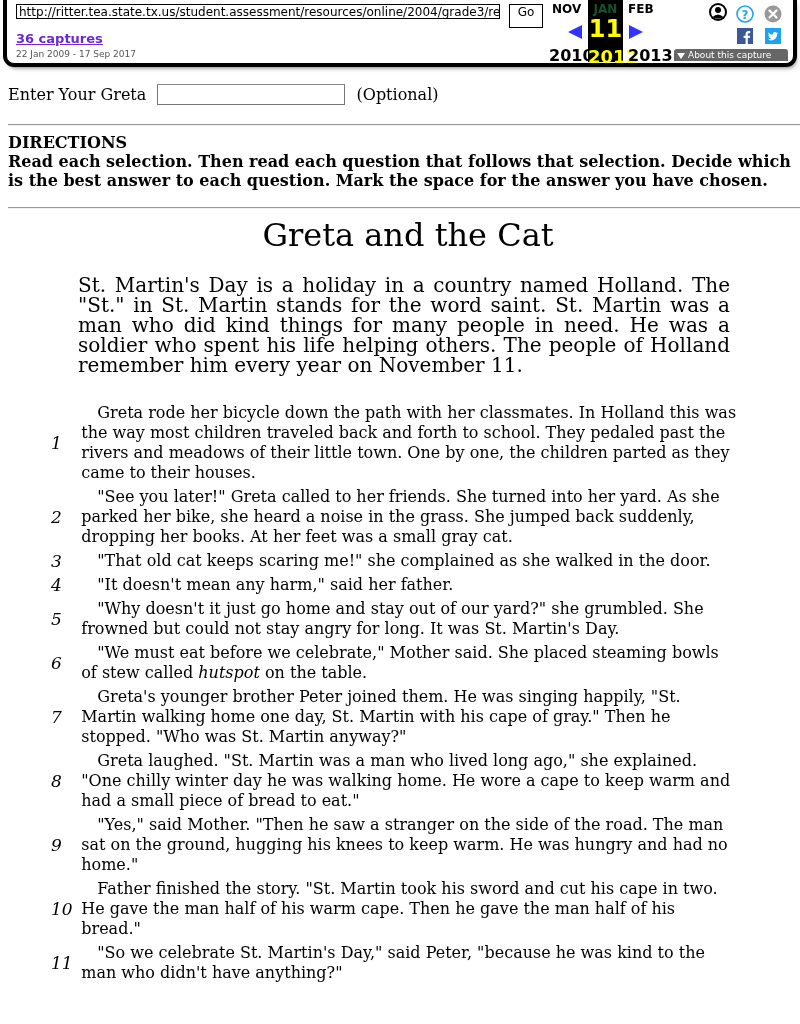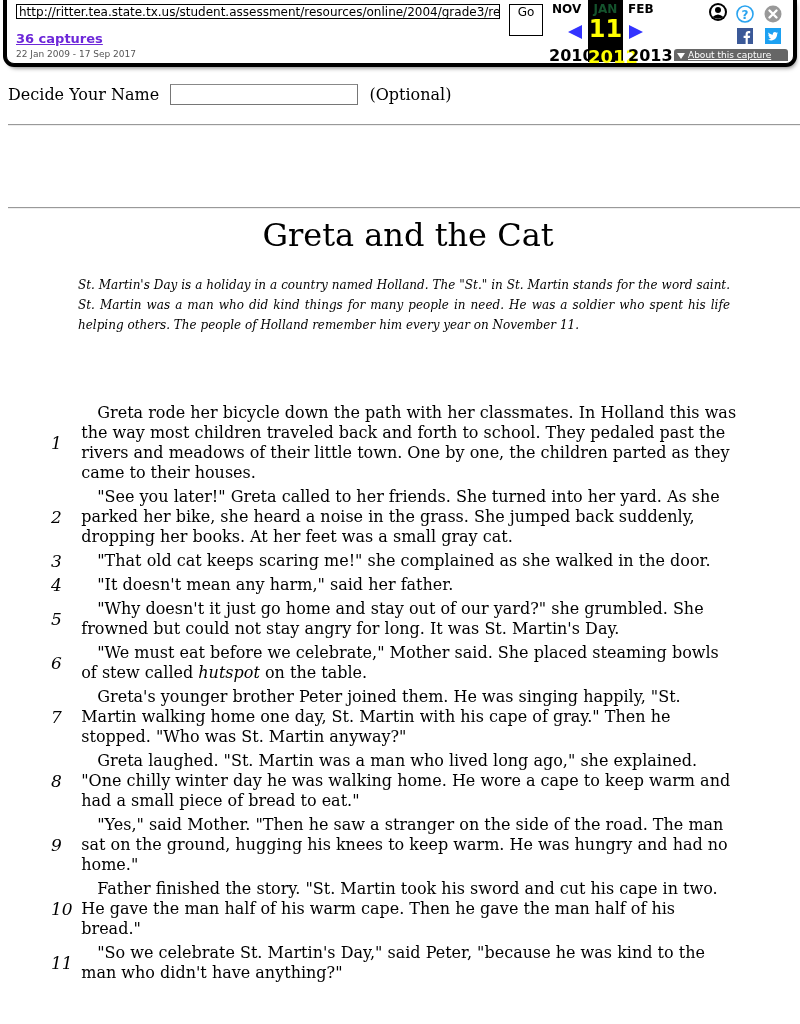--- a/index.html
+++ b/index.html
@@ -12,50 +12,50 @@
     border-radius: 0 0 8px 8px;
     box-shadow: 0 0 0 3px #000, 2px 4px 4px rgba(0,0,0,0.5);
     font-family: "DejaVu Sans", sans-serif;
   }
   .url-input {
     position: absolute; left: 9px; top: 4px; width: 484px; height: 15px;
     border: 1px solid #000; font-family: "DejaVu Sans", sans-serif; font-size: 12px;
     padding: 0 2px; box-sizing: border-box; overflow: hidden; white-space: nowrap; line-height: 14px;
   }
   .go-btn {
-    position: absolute; left: 502px; top: 4px; width: 34px; height: 32px;
+    position: absolute; left: 502px; top: 4px; width: 34px; height: 24px;
     border: 1px solid #000; background: #fff; font-family: "DejaVu Sans", sans-serif; font-size: 12px;
     line-height: 14px; text-align: center; box-sizing: border-box;
   }
   .captures { position:absolute; left:9px; top:31px; font-size:13px; font-weight:bold; color:#6d28d9; text-decoration: underline; }
   .range { position:absolute; left:9px; top:49px; font-size:9px; color:#555; }
   .month { position:absolute; top:2px; font-size:12px; font-weight:bold;text-align:right; }
   .year  { position:absolute; top:46px; font-size:16px; font-weight:bold; }
   .cur-col { position:absolute; left:581px; top:0; width:35px; height:62px; background:#000; }
   .cur-month { position:absolute; left:581px; width:35px; top:2px; text-align:center; color:#14532d; font-size:12px; font-weight:bold; }
   .cur-day { position:absolute; left:581px; width:35px; top:14px; text-align:center; color:#ffff00; font-size:24px; font-weight:bold; line-height:30px; }
   .cur-year { position:absolute; left:581px; width:35px; top:46px; text-align:center; color:#ffff00; font-size:18px; font-weight:bold; }
   .arrow-l { position:absolute; left:561px; top:25px; width:0; height:0; border-top:7px solid transparent; border-bottom:7px solid transparent; border-right:14px solid #3333ff; }
   .arrow-r { position:absolute; left:622px; top:25px; width:0; height:0; border-top:7px solid transparent; border-bottom:7px solid transparent; border-left:14px solid #3333ff; }
   .about {
     position:absolute; left:667px; top:49px; width:114px; height:12px; background:#666; color:#fff;
     font-size:9px; line-height:12px; border-radius:3px 3px 0 0; text-align:left; padding-left:3px; box-sizing:border-box;
   }
   .about .tri { display:inline-block; width:0; height:0; border-left:4px solid transparent; border-right:4px solid transparent; border-top:6px solid #fff; margin-right:3px; vertical-align:middle; }
-  .about .lbl { text-decoration: underline; }
+  .about .lbl { }
   .icon-abs { position:absolute; }
 
   
   .name-row { position:absolute; left:8px; top:84px; font-size:16px; line-height:20px; }
   .name-row .lbl { vertical-align: middle; }
   .name-input { display:inline-block; vertical-align:middle; width:188px; height:21px; border:1px solid #767676; border-top-color:#888; box-sizing:border-box; margin:0 6px; background:#fff; }
   hr.sep { position:absolute; left:8px; width:792px; margin:0; border:none; border-top:1px solid #999; border-bottom:1px solid #eee; }
   .directions { position:absolute; left:8px; top:133px; width:790px; font-weight:bold; font-size:16px; line-height:19px; }
   .title { position:absolute; left:0; top:215px; width:816px; text-align:center; font-size:32px; line-height:40px; }
-  .intro { position:absolute; left:78px; top:275px; width:652px; font-style:italic; font-size:12px; line-height:20px; text-align:justify; }
+  .intro { position:absolute; left:78px; top:275px; width:652px; font-size:20px; line-height:20px; text-align:justify; }
 
   .para-table { position:absolute; left:48px; top:401px; width:690px; border-collapse:collapse; font-size:16px; line-height:20px; }
   .para-table td { padding:2px 0; vertical-align: middle; }
   .para-num { width:30px; font-style:italic; font-size:17px; text-align:left; padding-left:3px !important; }
   .para-text { width:652px; text-indent:16px; }
 </style>
 </head>
 <body>
 
 <div class="wb">
@@ -109,28 +109,30 @@
         <path d="M13 5.2c-.4.2-.8.3-1.2.3.4-.3.8-.7.9-1.2-.4.2-.9.4-1.3.5-.4-.4-.9-.7-1.5-.7-1.1 0-2.1.9-2.1 2.1 0 .2 0 .3.1.5-1.7-.1-3.3-.9-4.3-2.2-.2.3-.3.7-.3 1 0 .7.4 1.4.9 1.7-.3 0-.7-.1-.9-.3 0 1 .7 1.9 1.7 2.1-.2.1-.4.1-.6.1h-.4c.3.8 1 1.4 2 1.5-.7.6-1.6.9-2.6.9H3c.9.6 2 .9 3.2.9 3.8 0 5.9-3.2 5.9-5.9v-.3c.4-.3.7-.6.9-1z" fill="#fff"></path>
       </svg>
   </span>
 
   <div class="about">
     <span class="tri"></span><span class="lbl">About this capture</span>
   </div>
 </div>
 
 <div class="name-row">
-  <span class="lbl">Decide Your Name</span>
+  <span class="lbl">Enter Your Greta</span>
   <span class="name-input"></span>
   <span class="lbl">(Optional)</span>
 </div>
 
 <hr class="sep" style="top:124px;">
 
 <div class="directions">
+  <div>DIRECTIONS</div>
+  <div>Read each selection. Then read each question that follows that selection. Decide which is the best answer to each question. Mark the space for the answer you have chosen.</div>
 </div>
 
 <hr class="sep" style="top:207px;">
 
 <div class="title">Greta and the Cat</div>
 
 <div class="intro">St. Martin's Day is a holiday in a country named Holland. The "St." in St. Martin stands for the word saint. St. Martin was a man who did kind things for many people in need. He was a soldier who spent his life helping others. The people of Holland remember him every year on November 11.</div>
 
 <table class="para-table">
   <tbody>

